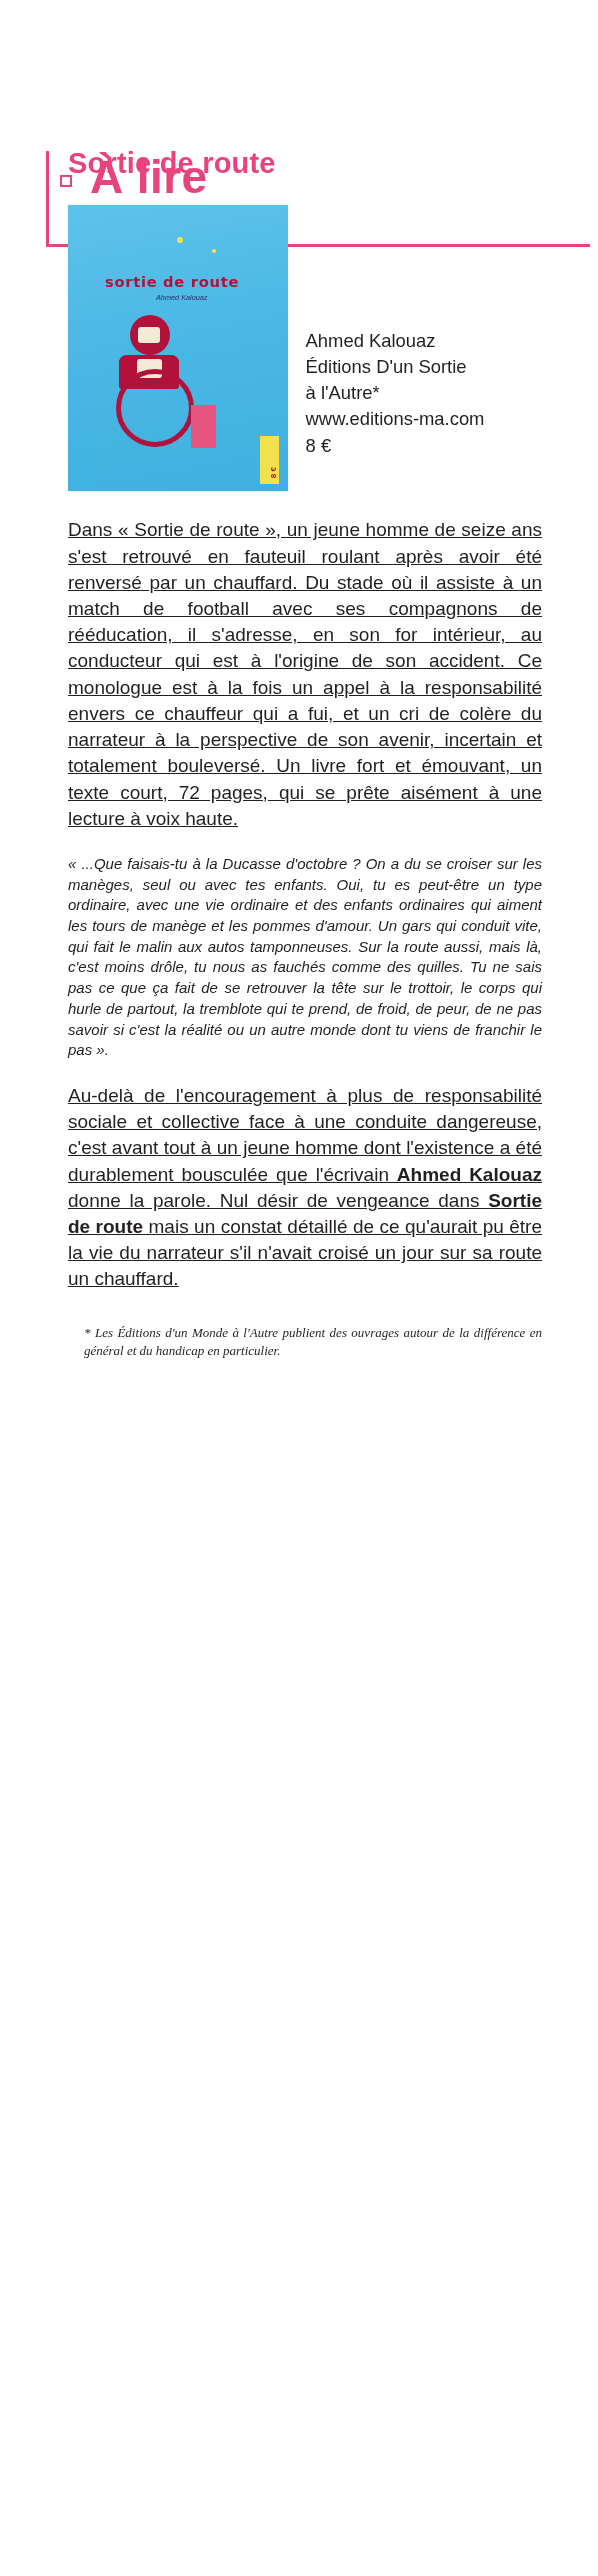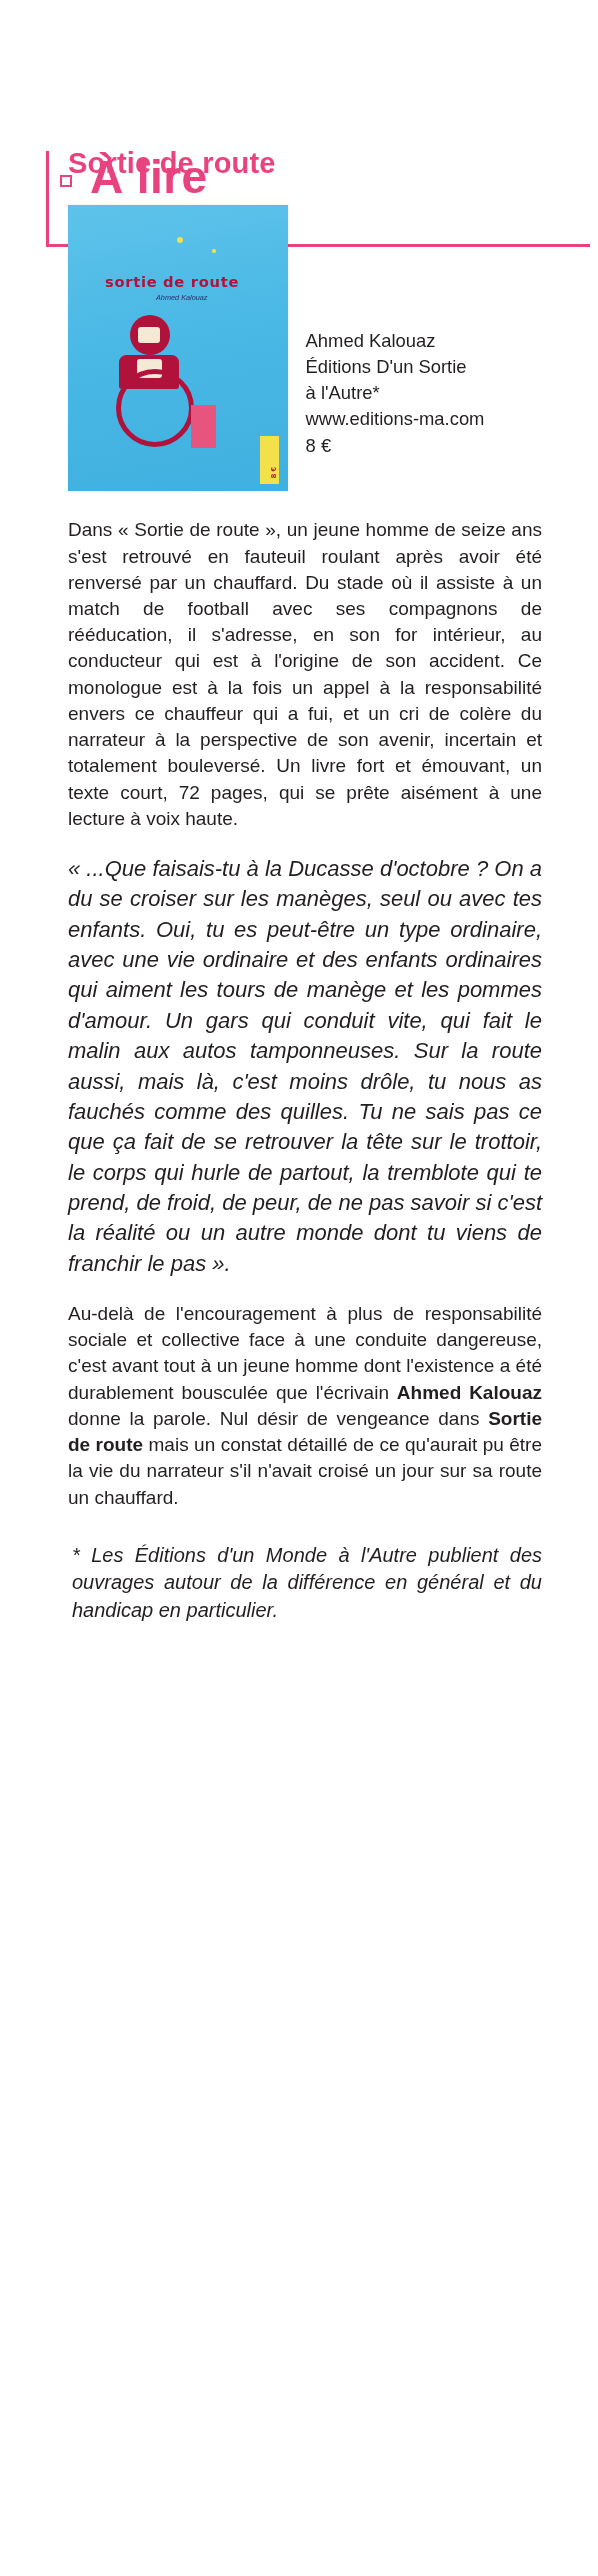--- a/index.html
+++ b/index.html
@@ -205,34 +205,36 @@
   }
   .book-meta div { white-space: nowrap; }
 
   
   p.body {
     font-size: 19px;
     line-height: 1.38;
     text-align: justify;
     margin: 0 0 22px 0;
     hyphens: auto;
+    text-decoration: underline;
   }
   p.quote {
-    font-size: 22px;
+    font-size: 15px;
     line-height: 1.38;
     text-align: justify;
     font-style: italic;
     margin: 0 0 22px 0;
   }
   p.footnote {
-    font-size: 20px;
+    font-size: 13px;
     line-height: 1.38;
     text-align: justify;
     font-style: italic;
-    margin: 31px 0 0 4px;
+    margin: 31px 0 0 16px;
+    font-family: Liberation Serif, serif;
   }
   .bold { font-weight: bold; }
 </style>
 </head>
 <body>
 
 <div class="page">
 
   <div class="header-block">
     <div class="header-rule-left"></div>

